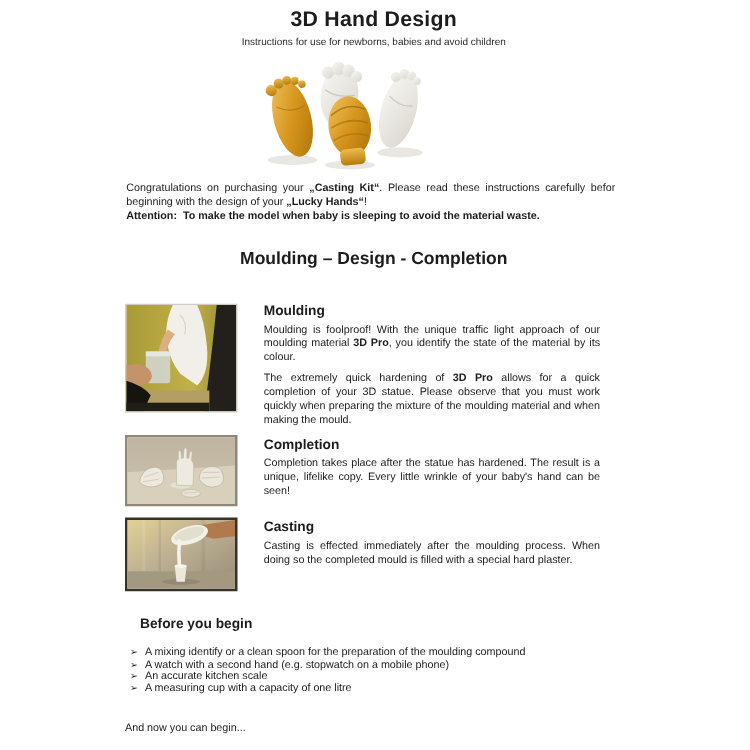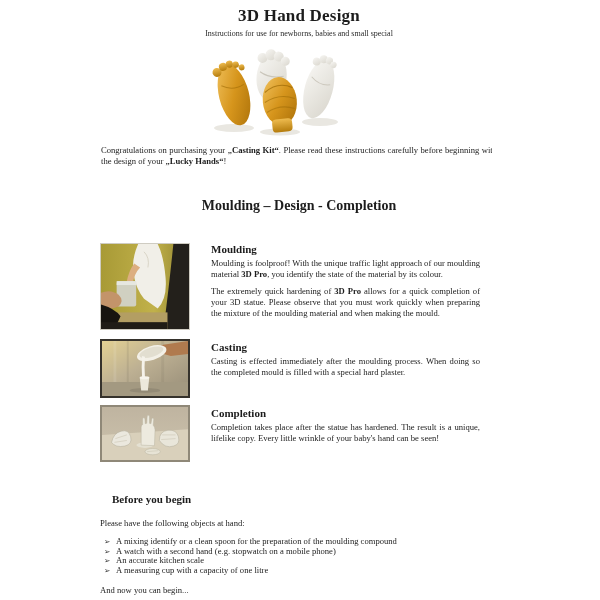--- a/index.html
+++ b/index.html
@@ -1,20 +1,20 @@
 <!DOCTYPE html>
 <html><head>
 <meta charset="utf-8">
 <style>
   html,body{margin:0;padding:0;}
   body{
     width:600px;height:600px;background:#ffffff;color:#1c1c1c;
     font-family:"Liberation Sans","DejaVu Sans",sans-serif;
   }
-  .page{position:relative;width:492px;height:600px;background:#fff;overflow:hidden;font-family:Liberation Serif, serif;}
+  .page{position:relative;width:492px;height:600px;background:#fff;overflow:hidden;}
 
   .header{position:absolute;left:100px;top:6px;width:398px;text-align:center;}
   .title{font-size:17px;font-weight:bold;letter-spacing:.2px;}
   .subtitle{font-size:8px;margin-top:3px;color:#2a2a2a;}
 
   .hero{position:absolute;left:204px;top:43px;width:143px;height:94px;}
   .hero svg{display:block;}
 
   .intro{position:absolute;left:101px;top:145px;width:396px;font-size:8.6px;line-height:11px;}
   .just{text-align:justify;}
@@ -40,30 +40,30 @@
   .step-casting{margin-top:9px;}
   .step-completion{margin-top:7px;}
 
   .before{position:absolute;left:100px;top:481px;width:397px;}
   .before-heading{font-size:11px;font-weight:bold;margin:12px;}
   .please{font-size:8.6px;margin-top:13px;}
   .bullets{margin-top:9px;}
   .bullet-row{display:flex;font-size:8.6px;line-height:9.6px;}
   .bullet-glyph{flex:none;width:12px;padding-left:4px;font-size:7.6px;}
   .bullet-text{flex:1;}
-  .outro{font-size:8.6px;margin-top:10px;}
+  .outro{font-size:8.6px;margin-top:22px;}
 </style>
 </head>
 <body>
 
 <div class="page">
 
   <div class="header">
     <div class="title">3D Hand Design</div>
-    <div class="subtitle">Instructions for use for newborns, babies and small special</div>
+    <div class="subtitle">Instructions for use for newborns, babies and avoid children</div>
   </div>
 
   <div class="hero">
     <svg viewBox="0 0 143 94" width="143" height="94">
       <defs>
         <linearGradient id="gold" x1="0" y1="0" x2="1" y2="1">
           <stop offset="0" stop-color="#f2c461"></stop>
             <stop offset="0.5" stop-color="#d6951c"></stop>
             <stop offset="1" stop-color="#a96f08"></stop>
         </linearGradient>
@@ -109,20 +109,21 @@
         <circle cx="112" cy="16" r="4" fill="url(#wh)"></circle>
         <circle cx="118" cy="16" r="3.6" fill="url(#wh)"></circle>
         <circle cx="123" cy="19" r="3.2" fill="url(#wh)"></circle>
         <path d="M105 36 q10 7 20 3" stroke="#ccc8bd" stroke-width="1" fill="none"></path>
       </g>
     </svg>
   </div>
 
   <div class="intro">
     <p class="just"><span>Congratulations on purchasing your </span><b>„Casting Kit“</b><span>. Please read these instructions carefully before beginning with the design of your </span><b>„Lucky Hands“</b><span>!</span></p>
+    <p class="attention">Attention:&nbsp; To make the model when baby is sleeping to avoid the material waste.</p>
   </div>
 
   <div class="big-heading">
     <div>Moulding – Design - Completion</div>
   </div>
 
   <div class="steps">
 
     <div class="step step-moulding">
       <div class="step-img photo-light">
@@ -144,20 +145,47 @@
           <rect x="16" y="38" width="20" height="4" fill="#e6e7e0"></rect>
           <path d="M0 50 Q10 46 18 52 Q24 58 18 64 Q8 68 0 64 Z" fill="#c3946a"></path>
           <path d="M0 62 Q14 66 20 74 L14 87 H0 Z" fill="#17140f"></path>
           <rect x="0" y="80" width="68" height="7" fill="#201c16"></rect>
         </svg>
       </div>
       <div class="step-body">
         <div class="step-title">Moulding</div>
         <p><span>Moulding is foolproof! With the unique traffic light approach of our moulding material </span><b>3D Pro</b><span>, you identify the state of the material by its colour.</span></p>
         <p><span>The extremely quick hardening of </span><b>3D Pro</b><span> allows for a quick completion of your 3D statue. Please observe that you must work quickly when preparing the mixture of the moulding material and when making the mould.</span></p>
+      </div>
+    </div>
+
+    <div class="step step-completion">
+      <div class="step-img photo-tan">
+        <svg viewBox="0 0 90 57" preserveAspectRatio="none">
+          <defs>
+            <linearGradient id="pbg" x1="0" y1="0" x2="0" y2="1">
+              <stop offset="0" stop-color="#bfb4a0"></stop>
+                <stop offset="1" stop-color="#cdc3ad"></stop>
+            </linearGradient>
+          </defs>
+          <rect width="90" height="57" fill="url(#pbg)"></rect>
+          <path d="M0 30 L90 24 V57 H0 Z" fill="#d9d0bb"></path>
+          <path d="M10 38 q2 -10 10 -12 q8 -2 10 6 q2 8 -6 10 q-10 2 -14 -4 Z" fill="#ebe8de" stroke="#b6b09e" stroke-width="0.6"></path>
+          <path d="M14 34 l12 -4 M13 38 l13 -2" stroke="#c2bcaa" stroke-width="0.5"></path>
+          <ellipse cx="45" cy="41" rx="9" ry="3" fill="#e4e0d2"></ellipse>
+          <path d="M41 41 V22 q0 -3 1.5 -3 l0 -6 q0 -1.5 1.2 -1.5 q1.2 0 1.2 1.5 l0.3 5 q0.8 -0.6 1.6 -0.4 l0.4 -7 q0.1 -1.6 1.3 -1.6 q1.2 0 1.2 1.6 l0 7 q0.8 0 1.5 0.5 l0.8 -5 q0.3 -1.4 1.3 -1.2 q1 0.2 0.8 1.7 l-0.5 6 q2 2 1.9 5 l-0.6 17 Z" fill="#edeadf" stroke="#b9b3a1" stroke-width="0.5"></path>
+          <path d="M60 36 q0 -10 9 -11 q9 -1 11 7 q2 8 -5 10 q-9 3 -15 -6 Z" fill="#e9e6da" stroke="#b6b09e" stroke-width="0.6"></path>
+          <path d="M63 30 l14 0 M62 35 l15 -1" stroke="#c2bcaa" stroke-width="0.5"></path>
+          <ellipse cx="53" cy="48" rx="8" ry="3.4" fill="#e7e3d5" stroke="#b9b3a1" stroke-width="0.5"></ellipse>
+          <path d="M47 48 l12 -1" stroke="#c6c0ae" stroke-width="0.5"></path>
+        </svg>
+      </div>
+      <div class="step-body">
+        <div class="step-title">Completion</div>
+        <p>Completion takes place after the statue has hardened. The result is a unique, lifelike copy. Every little wrinkle of your baby's hand can be seen!</p>
       </div>
     </div>
 
     <div class="step step-casting">
       <div class="step-img photo-dark">
         <svg viewBox="0 0 90 59" preserveAspectRatio="none">
           <defs>
             <linearGradient id="cbg" x1="0" y1="0" x2="1" y2="1">
               <stop offset="0" stop-color="#e3d193"></stop>
                 <stop offset="0.45" stop-color="#bdb093"></stop>
@@ -178,52 +206,24 @@
           <path d="M42 16 Q41 28 42 40 L45 40 Q44 28 45 17 Z" fill="#f5f2ea"></path>
           <path d="M39.5 39 h10 l-1.5 14 h-7 Z" fill="#ece8db"></path>
           <ellipse cx="44.5" cy="39.5" rx="5" ry="1.6" fill="#f7f4ec"></ellipse>
         </svg>
       </div>
       <div class="step-body">
         <div class="step-title">Casting</div>
         <p>Casting is effected immediately after the moulding process. When doing so the completed mould is filled with a special hard plaster.</p>
       </div>
     </div>
-
-    <div class="step step-completion">
-      <div class="step-img photo-tan">
-        <svg viewBox="0 0 90 57" preserveAspectRatio="none">
-          <defs>
-            <linearGradient id="pbg" x1="0" y1="0" x2="0" y2="1">
-              <stop offset="0" stop-color="#bfb4a0"></stop>
-                <stop offset="1" stop-color="#cdc3ad"></stop>
-            </linearGradient>
-          </defs>
-          <rect width="90" height="57" fill="url(#pbg)"></rect>
-          <path d="M0 30 L90 24 V57 H0 Z" fill="#d9d0bb"></path>
-          <path d="M10 38 q2 -10 10 -12 q8 -2 10 6 q2 8 -6 10 q-10 2 -14 -4 Z" fill="#ebe8de" stroke="#b6b09e" stroke-width="0.6"></path>
-          <path d="M14 34 l12 -4 M13 38 l13 -2" stroke="#c2bcaa" stroke-width="0.5"></path>
-          <ellipse cx="45" cy="41" rx="9" ry="3" fill="#e4e0d2"></ellipse>
-          <path d="M41 41 V22 q0 -3 1.5 -3 l0 -6 q0 -1.5 1.2 -1.5 q1.2 0 1.2 1.5 l0.3 5 q0.8 -0.6 1.6 -0.4 l0.4 -7 q0.1 -1.6 1.3 -1.6 q1.2 0 1.2 1.6 l0 7 q0.8 0 1.5 0.5 l0.8 -5 q0.3 -1.4 1.3 -1.2 q1 0.2 0.8 1.7 l-0.5 6 q2 2 1.9 5 l-0.6 17 Z" fill="#edeadf" stroke="#b9b3a1" stroke-width="0.5"></path>
-          <path d="M60 36 q0 -10 9 -11 q9 -1 11 7 q2 8 -5 10 q-9 3 -15 -6 Z" fill="#e9e6da" stroke="#b6b09e" stroke-width="0.6"></path>
-          <path d="M63 30 l14 0 M62 35 l15 -1" stroke="#c2bcaa" stroke-width="0.5"></path>
-          <ellipse cx="53" cy="48" rx="8" ry="3.4" fill="#e7e3d5" stroke="#b9b3a1" stroke-width="0.5"></ellipse>
-          <path d="M47 48 l12 -1" stroke="#c6c0ae" stroke-width="0.5"></path>
-        </svg>
-      </div>
-      <div class="step-body">
-        <div class="step-title">Completion</div>
-        <p>Completion takes place after the statue has hardened. The result is a unique, lifelike copy. Every little wrinkle of your baby's hand can be seen!</p>
-      </div>
-    </div>
   </div>
 
   <div class="before">
     <div class="before-heading">Before you begin</div>
-    <div class="please">Please have the following objects at hand:</div>
     <div class="bullets">
       <div class="bullet-row">
         <span class="bullet-glyph">➢</span>
         <span class="bullet-text">A mixing identify or a clean spoon for the preparation of the moulding compound</span>
       </div>
       <div class="bullet-row">
         <span class="bullet-glyph">➢</span>
         <span class="bullet-text">A watch with a second hand (e.g. stopwatch on a mobile phone)</span>
       </div>
       <div class="bullet-row">

